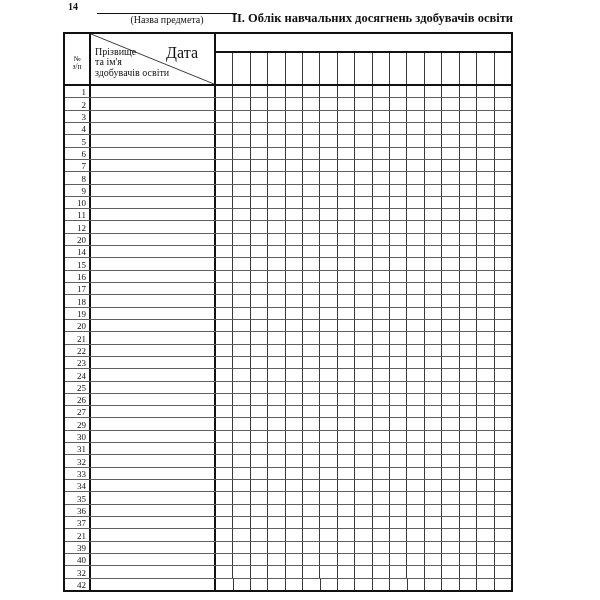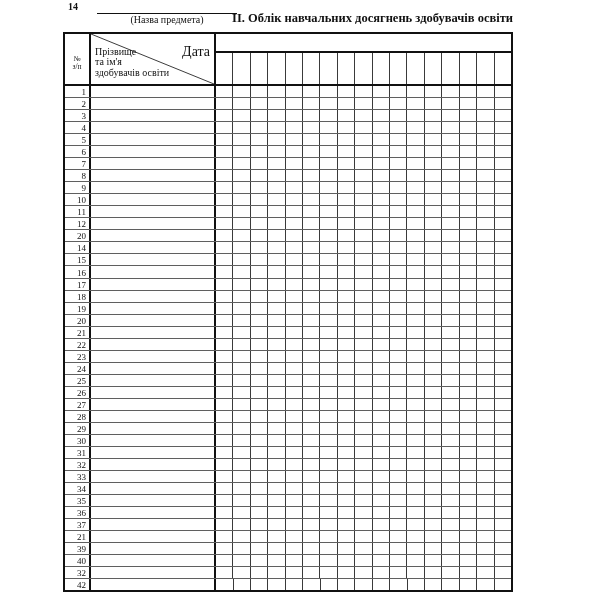--- a/index.html
+++ b/index.html
@@ -20,21 +20,21 @@
   }
   .thead { flex:none; height:52px; display:flex; border-bottom:2px solid var(--line-strong,#111); box-sizing:border-box; }
   .cell-num-h {
     flex:none; width:26px; border-right:2px solid var(--line-strong,#111); box-sizing:border-box;
     display:flex; flex-direction:column; justify-content:center; align-items:center;
     font-size:7.5px; line-height:8.5px; padding-top:8px;
   }
   .cell-name-h { flex:none; width:125px; border-right:2px solid var(--line-strong,#111); box-sizing:border-box; position:relative; }
   .diag { position:absolute; left:0; top:0; width:100%; height:100%; display:block; }
   .diag line { stroke:var(--line-mid,#3a3a3a); stroke-width:1; }
-  .date-label { position:absolute; top:10px; right:4px; font-size:14px; }
+  .date-label { position:absolute; top:10px; right:16px; font-size:16px; }
   .name-label { position:absolute; left:4px; bottom:6px; font-size:10px; line-height:10.5px; }
   .date-area { flex:1; display:flex; flex-direction:column; min-width:0; }
   .date-band { flex:none; height:17px; border-bottom:2px solid var(--line-strong,#111); box-sizing:content-box; }
   .date-cells { flex:1; display:flex; }
   .date-cell { flex:1; border-right:1px solid var(--line-mid,#3a3a3a); box-sizing:border-box; }
   .date-cell:last-child { border-right:none; }
 
   .tbody { flex:1; display:flex; flex-direction:column; }
   .row { flex:1; display:flex; border-bottom:1px solid var(--line-row,#5f5f5f); box-sizing:border-box; min-height:0; }
   .row:last-child { border-bottom:none;justify-content:flex-end; }
@@ -658,41 +658,20 @@
           <div class="cell-grade"></div>
           <div class="cell-grade"></div>
           <div class="cell-grade"></div>
           <div class="cell-grade"></div>
           <div class="cell-grade"></div>
           <div class="cell-grade"></div>
           <div class="cell-grade"></div>
           <div class="cell-grade"></div>
         </div>
         <div class="row">
-          <div class="cell-num">28</div>
-          <div class="cell-name"></div>
-          <div class="cell-grade"></div>
-          <div class="cell-grade"></div>
-          <div class="cell-grade"></div>
-          <div class="cell-grade"></div>
-          <div class="cell-grade"></div>
-          <div class="cell-grade"></div>
-          <div class="cell-grade"></div>
-          <div class="cell-grade"></div>
-          <div class="cell-grade"></div>
-          <div class="cell-grade"></div>
-          <div class="cell-grade"></div>
-          <div class="cell-grade"></div>
-          <div class="cell-grade"></div>
-          <div class="cell-grade"></div>
-          <div class="cell-grade"></div>
-          <div class="cell-grade"></div>
-          <div class="cell-grade"></div>
-        </div>
-        <div class="row">
           <div class="cell-num">29</div>
           <div class="cell-name"></div>
           <div class="cell-grade"></div>
           <div class="cell-grade"></div>
           <div class="cell-grade"></div>
           <div class="cell-grade"></div>
           <div class="cell-grade"></div>
           <div class="cell-grade"></div>
           <div class="cell-grade"></div>
           <div class="cell-grade"></div>

